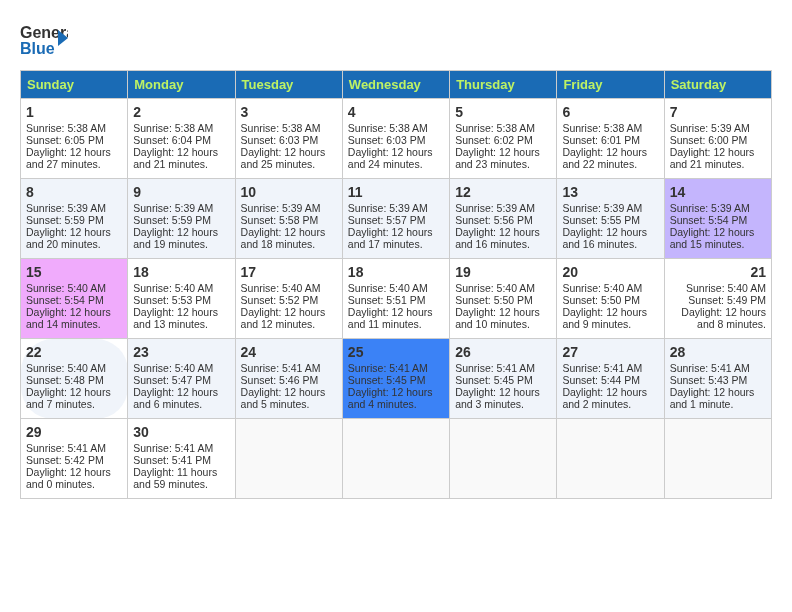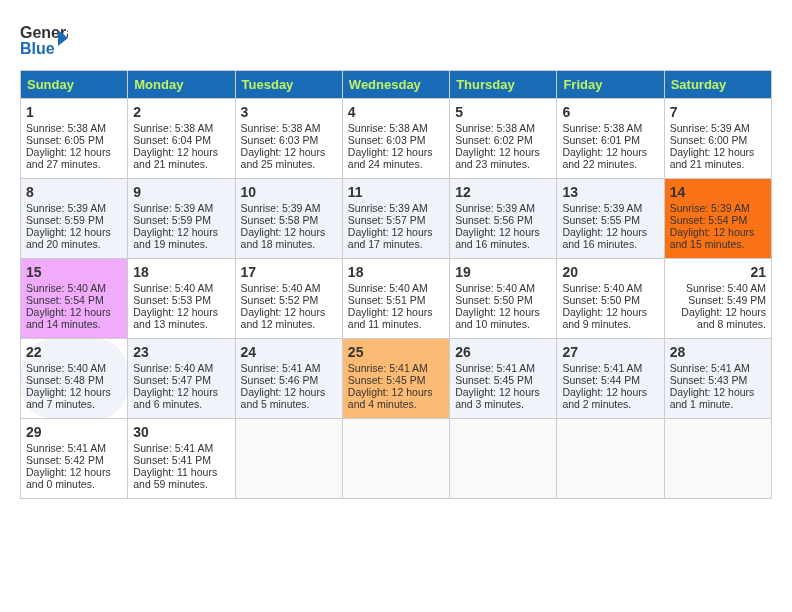--- a/index.html
+++ b/index.html
@@ -116,36 +116,36 @@
         <td style="background: rgb(255, 255, 255);"><span class="day-num">6</span><span>Sunrise: 5:38 AM</span><br><span>Sunset: 6:01 PM</span><br><span>Daylight: 12 hours and 22 minutes.</span></td>
         <td style="background: rgb(255, 255, 255);"><span class="day-num">7</span><span>Sunrise: 5:39 AM</span><br><span>Sunset: 6:00 PM</span><br><span>Daylight: 12 hours and 21 minutes.</span></td>
       </tr>
       <tr>
         <td style="background: rgb(240, 244, 250);"><span class="day-num">8</span><span>Sunrise: 5:39 AM</span><br><span>Sunset: 5:59 PM</span><br><span>Daylight: 12 hours and 20 minutes.</span></td>
         <td style="background: rgb(240, 244, 250);"><span class="day-num">9</span><span>Sunrise: 5:39 AM</span><br><span>Sunset: 5:59 PM</span><br><span>Daylight: 12 hours and 19 minutes.</span></td>
         <td style="background: rgb(240, 244, 250);"><span class="day-num">10</span><span>Sunrise: 5:39 AM</span><br><span>Sunset: 5:58 PM</span><br><span>Daylight: 12 hours and 18 minutes.</span></td>
         <td style="background: rgb(240, 244, 250);"><span class="day-num">11</span><span>Sunrise: 5:39 AM</span><br><span>Sunset: 5:57 PM</span><br><span>Daylight: 12 hours and 17 minutes.</span></td>
         <td style="background: rgb(240, 244, 250);"><span class="day-num">12</span><span>Sunrise: 5:39 AM</span><br><span>Sunset: 5:56 PM</span><br><span>Daylight: 12 hours and 16 minutes.</span></td>
         <td style="background: rgb(240, 244, 250);"><span class="day-num">13</span><span>Sunrise: 5:39 AM</span><br><span>Sunset: 5:55 PM</span><br><span>Daylight: 12 hours and 16 minutes.</span></td>
-        <td style="background: #f97316; margin-left: 48px;"><span class="day-num">14</span><span>Sunrise: 5:39 AM</span><br><span>Sunset: 5:54 PM</span><br><span>Daylight: 12 hours and 15 minutes.</span></td>
+        <td style="background: #c4b5fd; margin-left: 48px;"><span class="day-num">14</span><span>Sunrise: 5:39 AM</span><br><span>Sunset: 5:54 PM</span><br><span>Daylight: 12 hours and 15 minutes.</span></td>
       </tr>
       <tr>
         <td style="background: #f0abfc;"><span class="day-num">15</span><span>Sunrise: 5:40 AM</span><br><span>Sunset: 5:54 PM</span><br><span>Daylight: 12 hours and 14 minutes.</span></td>
         <td style="background: rgb(255, 255, 255);"><span class="day-num">18</span><span>Sunrise: 5:40 AM</span><br><span>Sunset: 5:53 PM</span><br><span>Daylight: 12 hours and 13 minutes.</span></td>
         <td style="background: rgb(255, 255, 255);"><span class="day-num">17</span><span>Sunrise: 5:40 AM</span><br><span>Sunset: 5:52 PM</span><br><span>Daylight: 12 hours and 12 minutes.</span></td>
         <td style="background: rgb(255, 255, 255);"><span class="day-num">18</span><span>Sunrise: 5:40 AM</span><br><span>Sunset: 5:51 PM</span><br><span>Daylight: 12 hours and 11 minutes.</span></td>
         <td style="background: rgb(255, 255, 255);"><span class="day-num">19</span><span>Sunrise: 5:40 AM</span><br><span>Sunset: 5:50 PM</span><br><span>Daylight: 12 hours and 10 minutes.</span></td>
         <td style="background: rgb(255, 255, 255);"><span class="day-num">20</span><span>Sunrise: 5:40 AM</span><br><span>Sunset: 5:50 PM</span><br><span>Daylight: 12 hours and 9 minutes.</span></td>
         <td style="background: rgb(255, 255, 255); text-align: right;"><span class="day-num">21</span><span>Sunrise: 5:40 AM</span><br><span>Sunset: 5:49 PM</span><br><span>Daylight: 12 hours and 8 minutes.</span></td>
       </tr>
       <tr>
         <td style="background: rgb(240, 244, 250); border-radius: 32px;"><span class="day-num">22</span><span>Sunrise: 5:40 AM</span><br><span>Sunset: 5:48 PM</span><br><span>Daylight: 12 hours and 7 minutes.</span></td>
         <td style="background: rgb(240, 244, 250);"><span class="day-num">23</span><span>Sunrise: 5:40 AM</span><br><span>Sunset: 5:47 PM</span><br><span>Daylight: 12 hours and 6 minutes.</span></td>
         <td style="background: rgb(240, 244, 250); margin-left: 28px;"><span class="day-num">24</span><span>Sunrise: 5:41 AM</span><br><span>Sunset: 5:46 PM</span><br><span>Daylight: 12 hours and 5 minutes.</span></td>
-        <td style="background: #fdba74;"><span class="day-num">25</span><span>Sunrise: 5:41 AM</span><br><span>Sunset: 5:45 PM</span><br><span>Daylight: 12 hours and 4 minutes.</span></td>
+        <td style="background: #3b82f6;"><span class="day-num">25</span><span>Sunrise: 5:41 AM</span><br><span>Sunset: 5:45 PM</span><br><span>Daylight: 12 hours and 4 minutes.</span></td>
         <td style="background: rgb(240, 244, 250);"><span class="day-num">26</span><span>Sunrise: 5:41 AM</span><br><span>Sunset: 5:45 PM</span><br><span>Daylight: 12 hours and 3 minutes.</span></td>
         <td style="background: rgb(240, 244, 250);"><span class="day-num">27</span><span>Sunrise: 5:41 AM</span><br><span>Sunset: 5:44 PM</span><br><span>Daylight: 12 hours and 2 minutes.</span></td>
         <td style="background: rgb(240, 244, 250);"><span class="day-num">28</span><span>Sunrise: 5:41 AM</span><br><span>Sunset: 5:43 PM</span><br><span>Daylight: 12 hours and 1 minute.</span></td>
       </tr>
       <tr>
         <td style="background: rgb(255, 255, 255);"><span class="day-num">29</span><span>Sunrise: 5:41 AM</span><br><span>Sunset: 5:42 PM</span><br><span>Daylight: 12 hours and 0 minutes.</span></td>
         <td style="background: rgb(255, 255, 255);"><span class="day-num">30</span><span>Sunrise: 5:41 AM</span><br><span>Sunset: 5:41 PM</span><br><span>Daylight: 11 hours and 59 minutes.</span></td>
         <td class="empty-cell" style="background: rgb(249, 249, 249);"></td>
         <td class="empty-cell" style="background: rgb(249, 249, 249);"></td>
         <td class="empty-cell" style="background: rgb(249, 249, 249);"></td>

